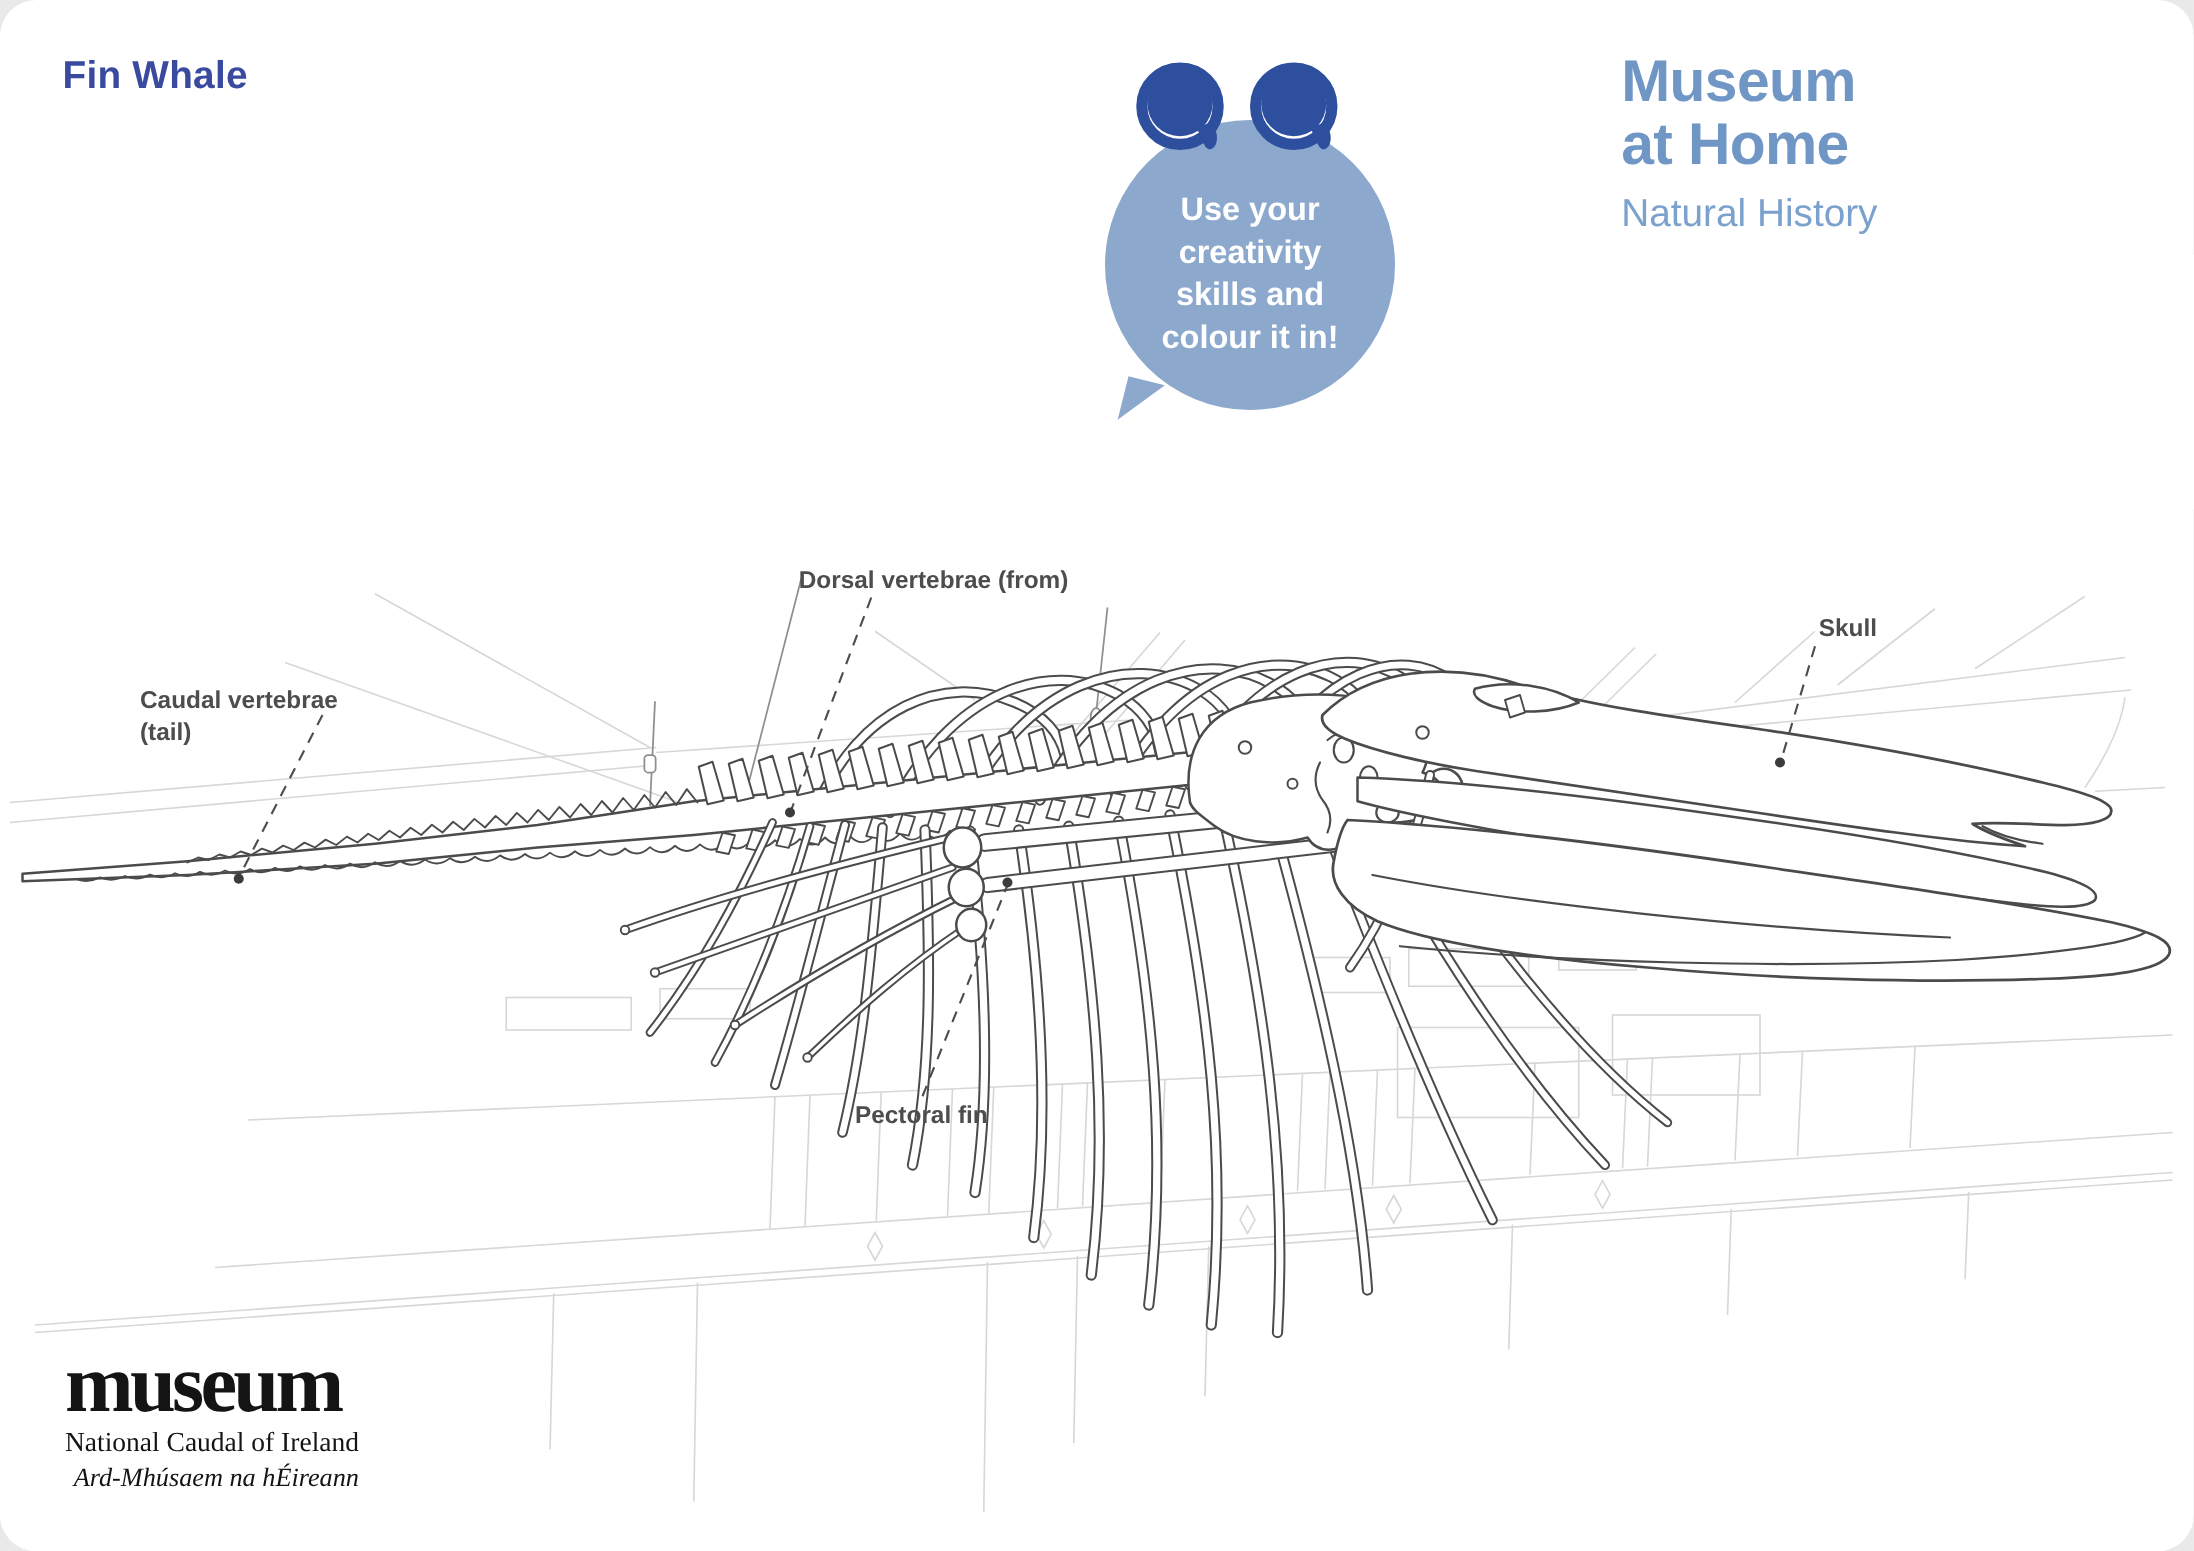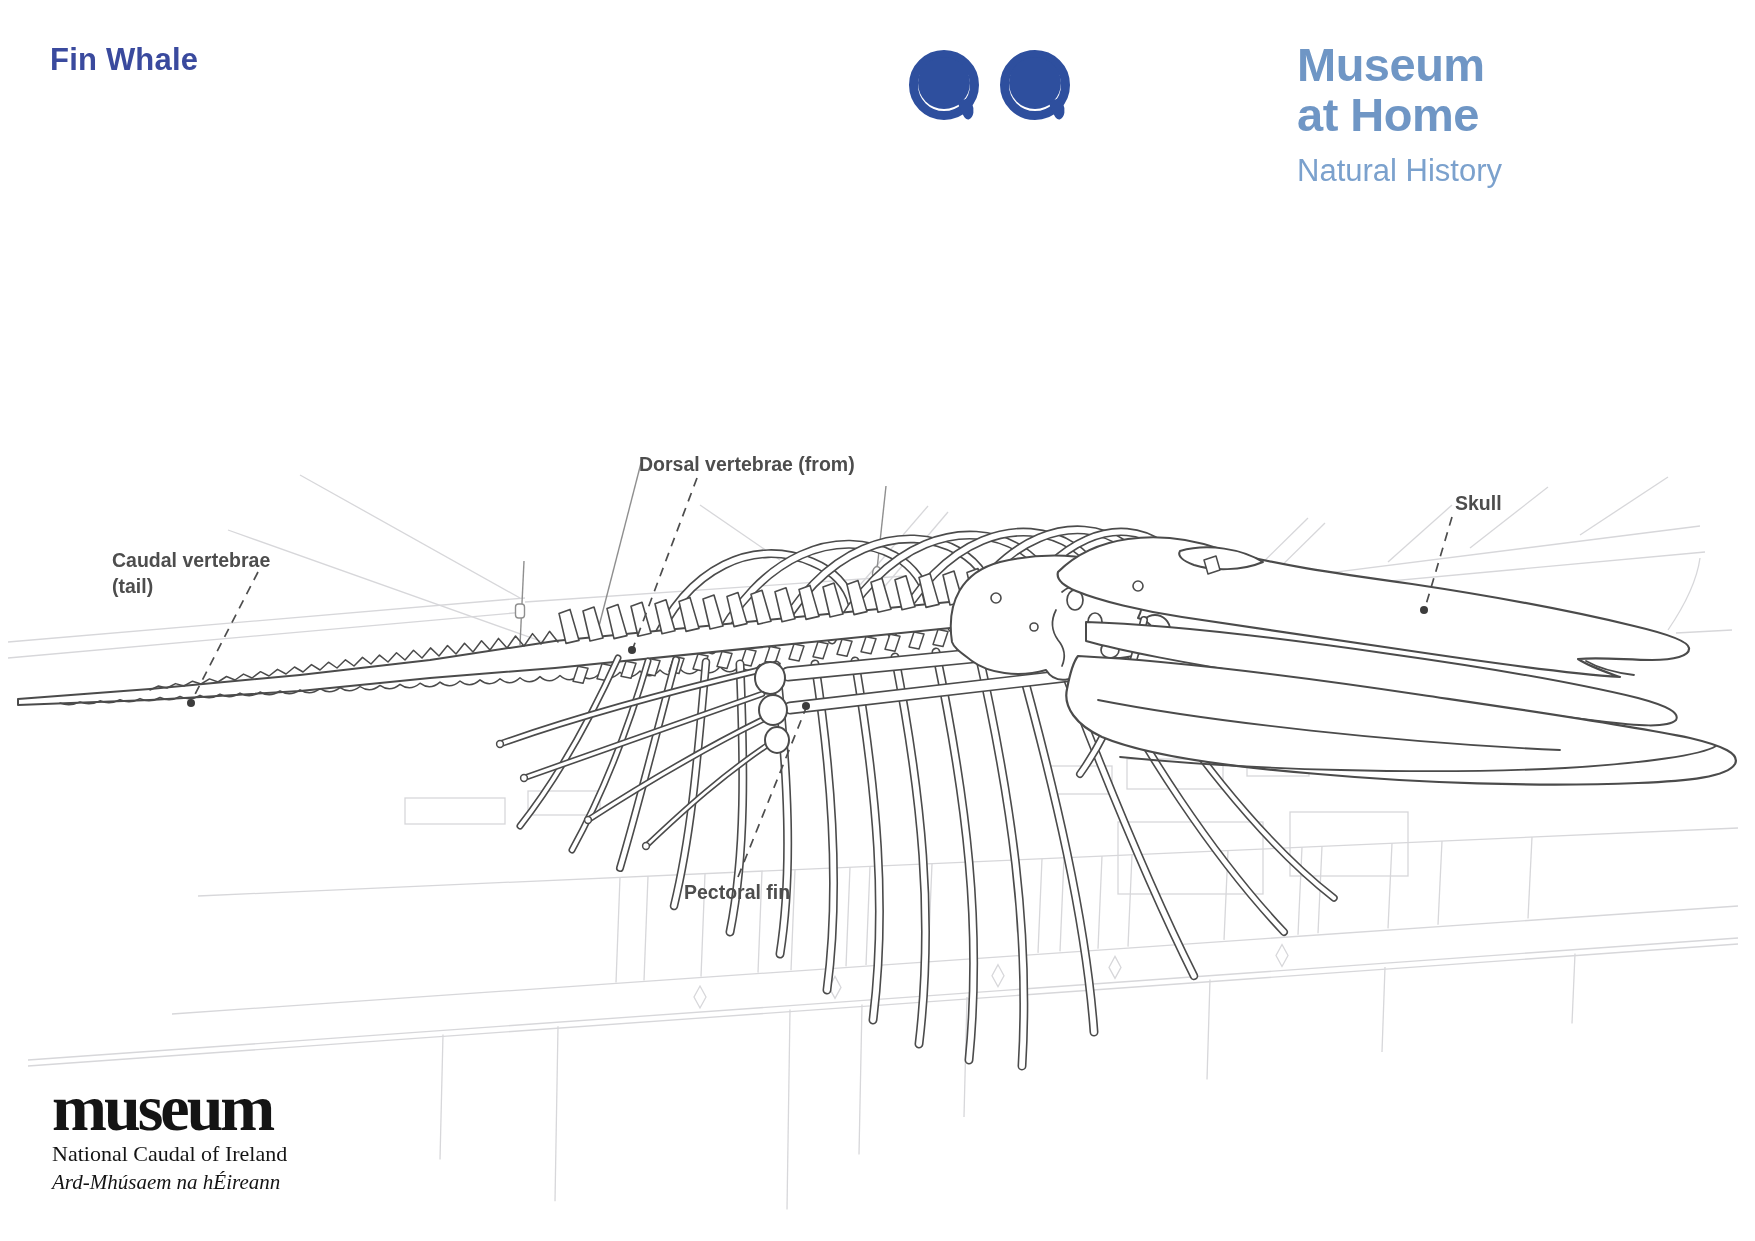--- a/index.html
+++ b/index.html
@@ -3,21 +3,21 @@
 <meta charset="utf-8">
 <style>
   :root{
     --heading:#3a4a9e; --text:#1b1b1b; --bubble:#8ca9cd; --eye:#2e4f9e;
     --brand:#6f96c5; --brand-light:#7ba1cd; --label:#4d4d4d;
     --bone:#4b4b4b; --faint:#d7d7da; --wire:#8f8f8f;
   }
   *{margin:0;padding:0;box-sizing:border-box;}
   html,body{background:#e9e9e9;}
   .page{position:relative;width:1755px;height:1241px;background:#ffffff;overflow:hidden;
-        font-family:"Liberation Sans",sans-serif;}
+        font-family:"Liberation Sans",sans-serif;border-radius:29px;}
   .title{position:absolute;left:50px;top:42px;font-size:31px;font-weight:700;color:var(--heading);letter-spacing:.2px;}
   .desc{position:absolute;left:49px;top:99px;width:770px;font-size:24px;line-height:34px;color:var(--text);white-space:pre-line;}
   
   .bubble{position:absolute;left:884px;top:96px;width:232px;height:232px;border-radius:50%;background:var(--bubble);}
   .bubble::before{content:"";position:absolute;left:14px;bottom:-12px;width:0;height:0;
         border-top:36px solid var(--bubble);border-right:30px solid transparent;transform:rotate(14deg);}
   .bubble-text{position:absolute;left:0;top:54px;width:100%;text-align:center;color:#fff;
         font-size:26px;line-height:34px;font-weight:700;white-space:pre-line;}
   .eye{position:absolute;width:70px;height:70px;border:9px solid var(--eye);border-radius:50%;background:#fff;}
   .eye .pupil{position:absolute;left:0px;bottom:2px;width:52px;height:52px;border-radius:50%;background:var(--eye);}
@@ -32,21 +32,21 @@
   
   .dlabel{position:absolute;font-size:19.5px;line-height:26px;font-weight:700;color:var(--label);white-space:pre-line;}
   .lbl-caudal{left:112px;top:547px;}
   .lbl-dorsal{left:639px;top:451px;}
   .lbl-skull{left:1455px;top:490px;}
   .lbl-pectoral{left:684px;top:879px;text-align:right;}
   
   .footer{position:absolute;left:52px;top:1080px;color:#141414;}
   .wordmark{font-family:"Liberation Serif",serif;font-size:66px;line-height:56px;font-weight:700;letter-spacing:-3px;}
   .org{font-family:"Liberation Serif",serif;font-size:22px;line-height:27px;margin-top:4px;}
-  .org-irish{font-family:"Liberation Serif",serif;font-style:italic;font-size:21px;line-height:26px;margin-top:2px;}
+  .org-irish{font-family:"Liberation Serif",serif;font-style:italic;font-size:21px;line-height:26px;margin-top:2px;text-align:right;}
   svg.scene{position:absolute;left:0;top:0;}
 </style>
 </head>
 <body>
 
 <div class="page">
 
   <h1 class="title">Fin Whale</h1>
 
   <svg class="scene" id="scene" width="1755" height="1241" viewBox="0 0 1755 1241">
@@ -254,20 +254,26 @@
           <path d="M1452,517 L1425,608"></path>
           <path d="M738,877 L806,708"></path>
         </g>
         <circle cx="191" cy="703" r="4" fill="#3c3c3c"></circle>
         <circle cx="632" cy="650" r="4" fill="#3c3c3c"></circle>
         <circle cx="1424" cy="610" r="4" fill="#3c3c3c"></circle>
         <circle cx="806" cy="706" r="4" fill="#3c3c3c"></circle>
       </g>
     </svg>
 
+  <div class="bubble">
+    <div class="bubble-text">Use your
+creativity
+skills and
+colour it in!</div>
+  </div>
   <div class="eye eye-left">
     <div class="pupil"></div>
   </div>
   <div class="eye eye-right">
     <div class="pupil"></div>
   </div>
 
   <div class="brand">
     <div class="brand-line">Museum</div>
     <div class="brand-line">at Home</div>

